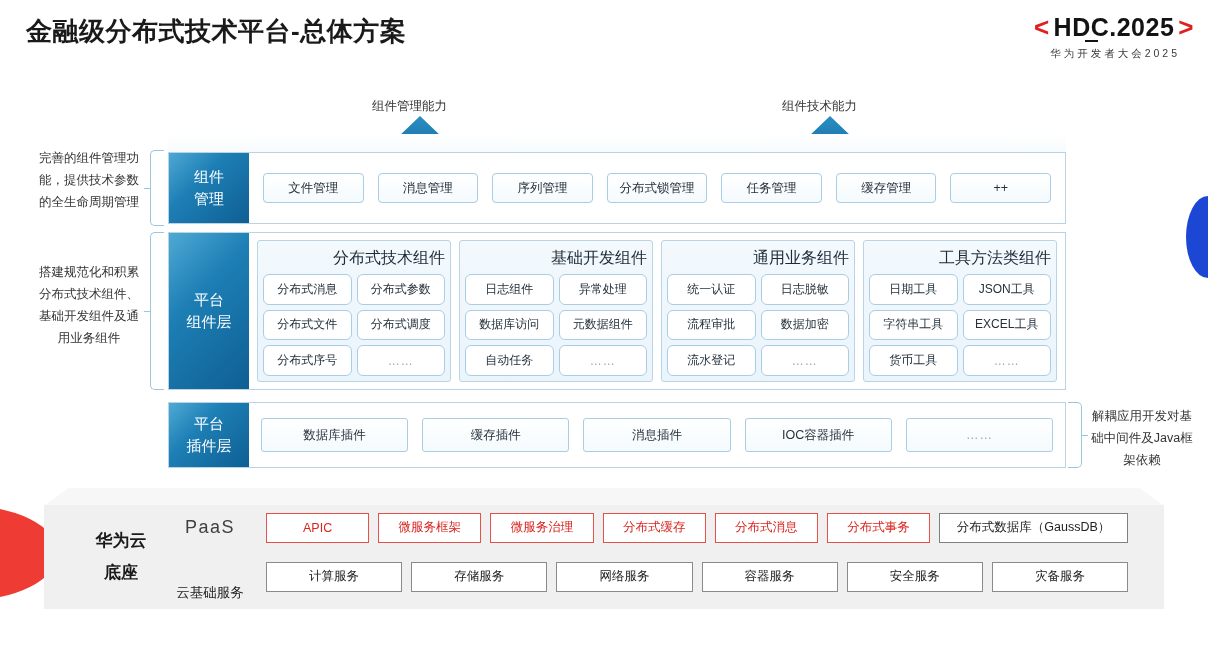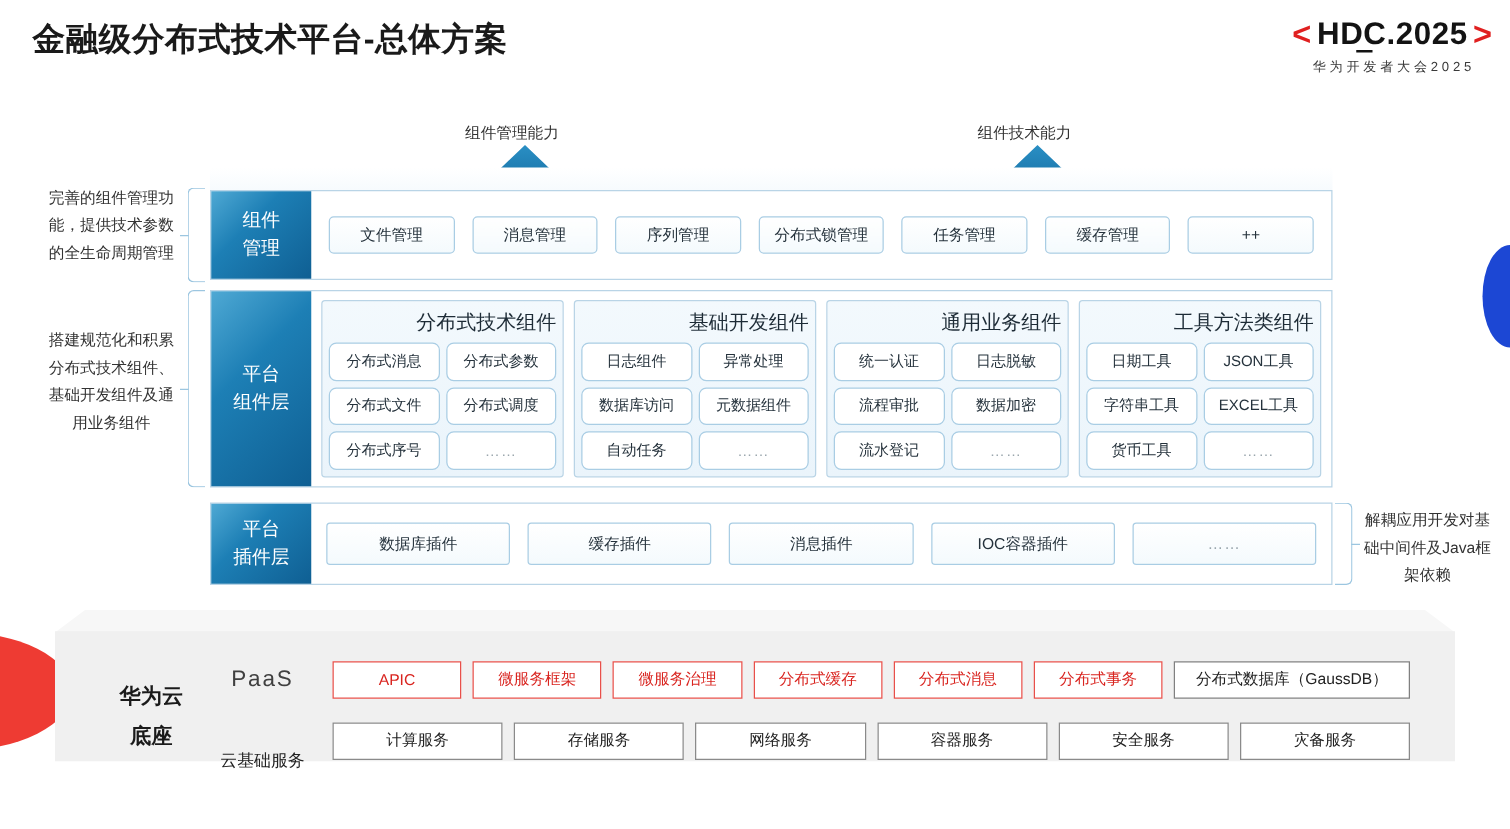--- a/index.html
+++ b/index.html
@@ -155,21 +155,21 @@
   .base-persp {
     position: absolute; left: 44px; top: 488px; width: 1120px; height: 18px;
     background: #f7f7f7;
     clip-path: polygon(24px 0, 1096px 0, 1120px 18px, 0 18px);
   }
   .base-panel {
     position: absolute; left: 44px; top: 505px;
     width: 1120px; height: 104px; background: #f0f0f0;
   }
   .base-inner {
-    position: absolute; left: 0; top: 16px; width: 100%; height: 100%;
+    position: absolute; left: 0; top: 0; width: 100%; height: 100%;
     display: flex; align-items: center; padding-left: 34px;
   }
   .base-title {
     width: 86px; flex: 0 0 86px;
     font-size: 17px; font-weight: bold; color: #1a1a1a;
     text-align: center; line-height: 1.9;
   }
   .base-rows { flex: 1; display: flex; flex-direction: column; gap: 9px; padding-right: 36px; }
   .base-line { display: flex; align-items: center; gap: 10px; }
   .base-line-label {

